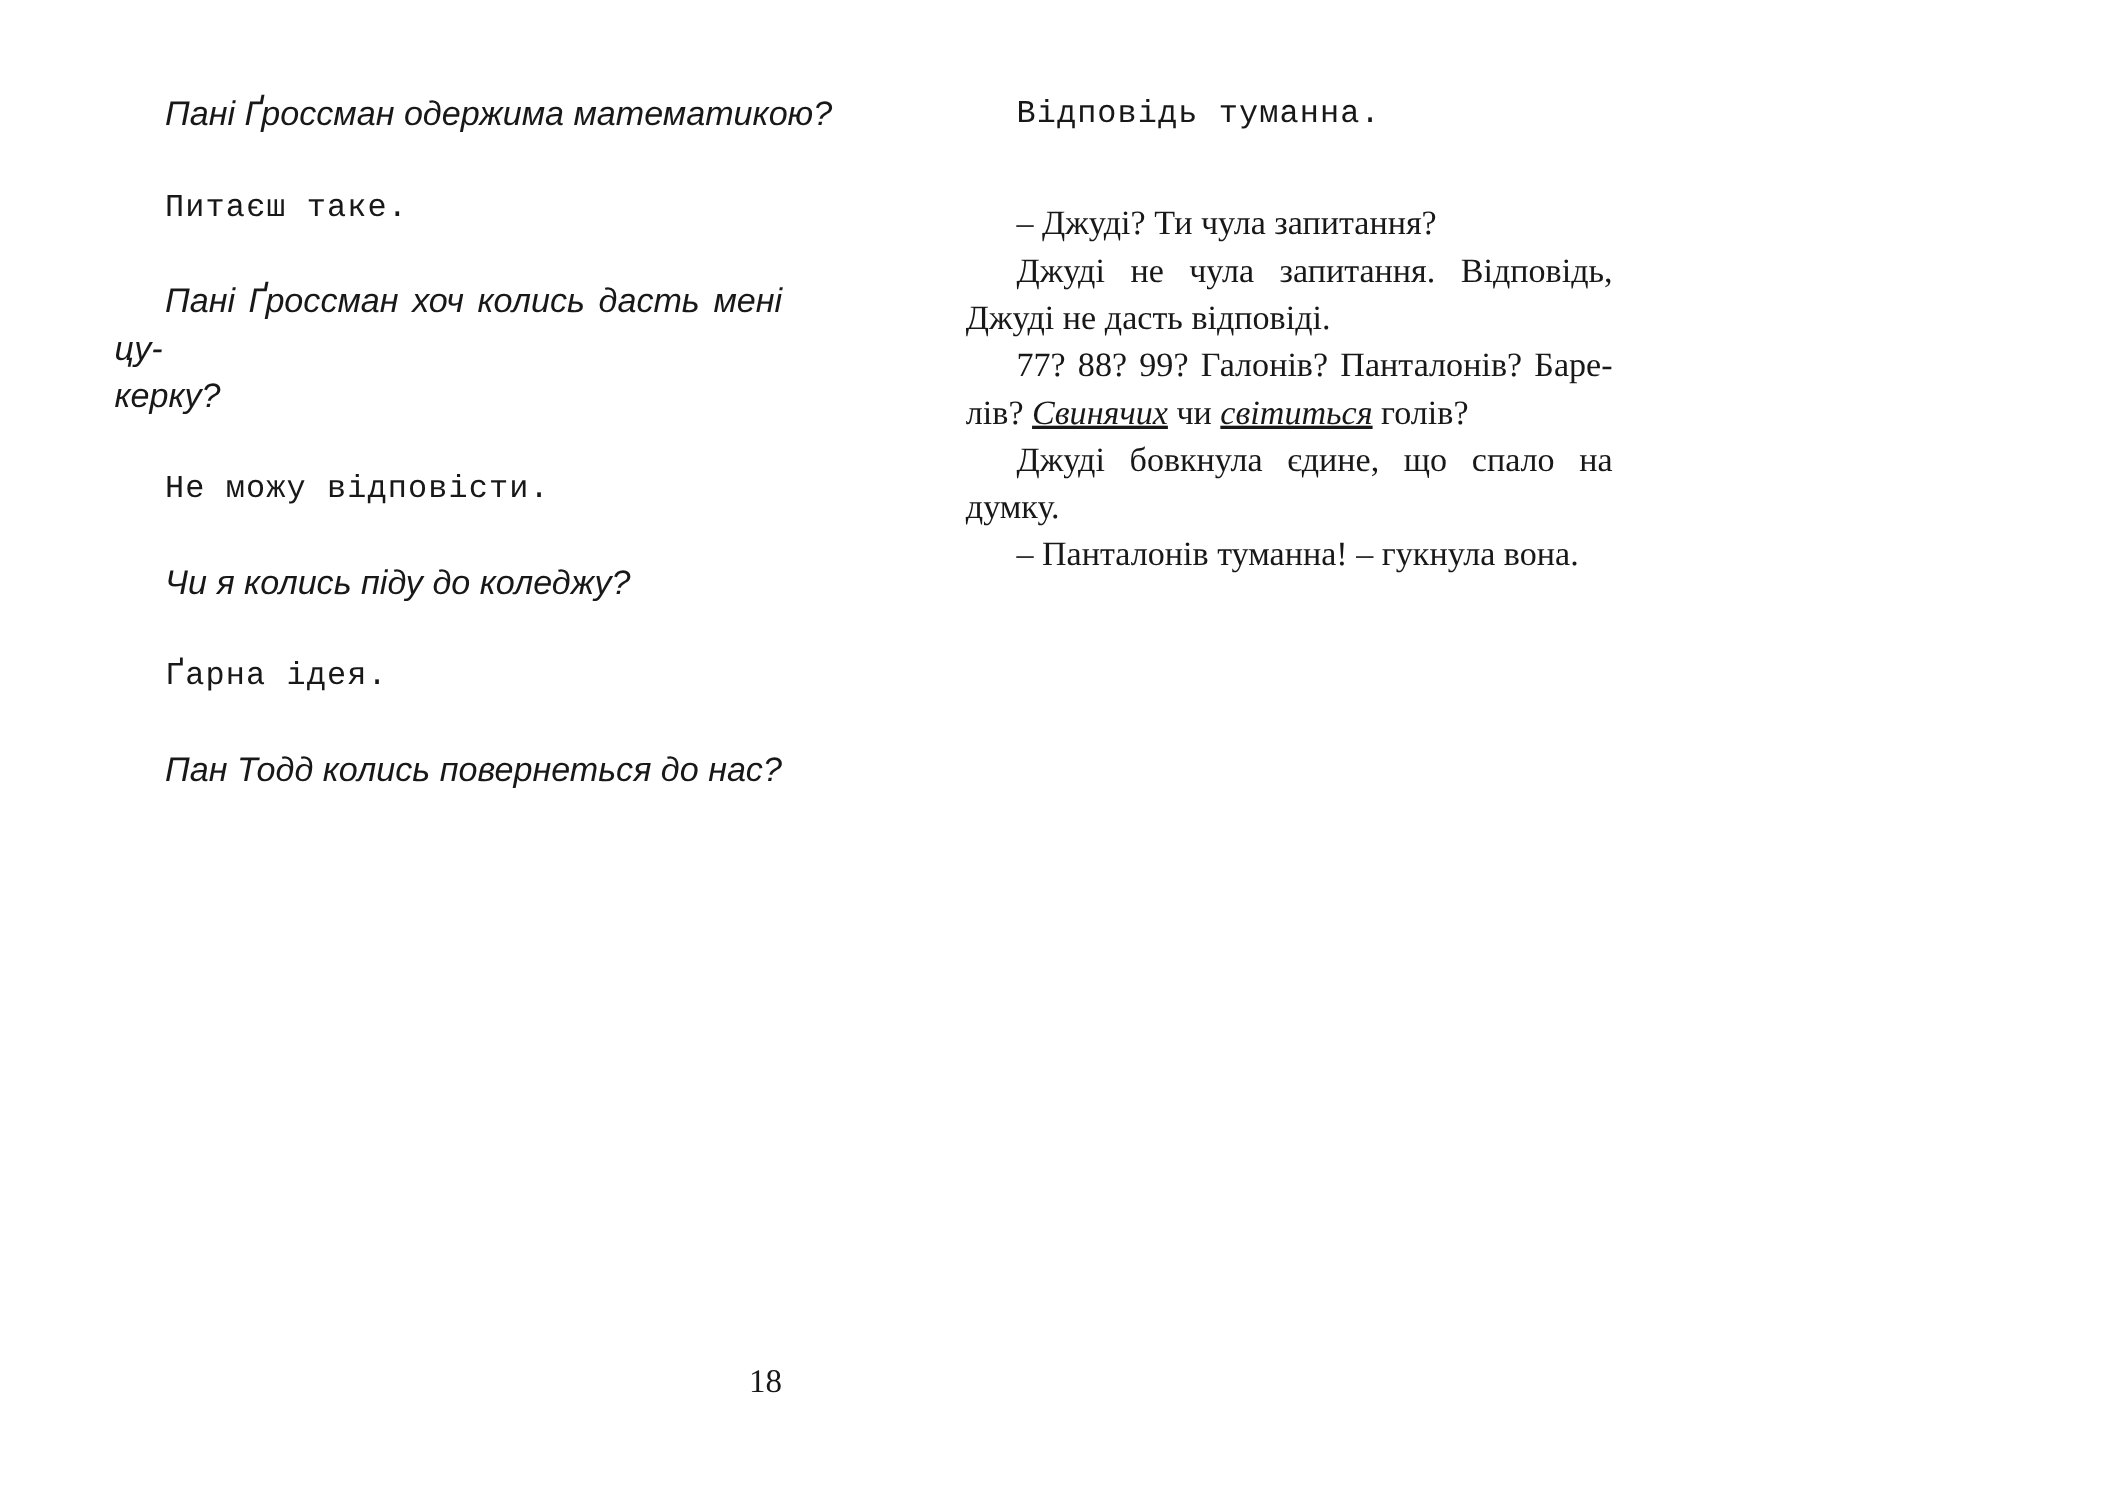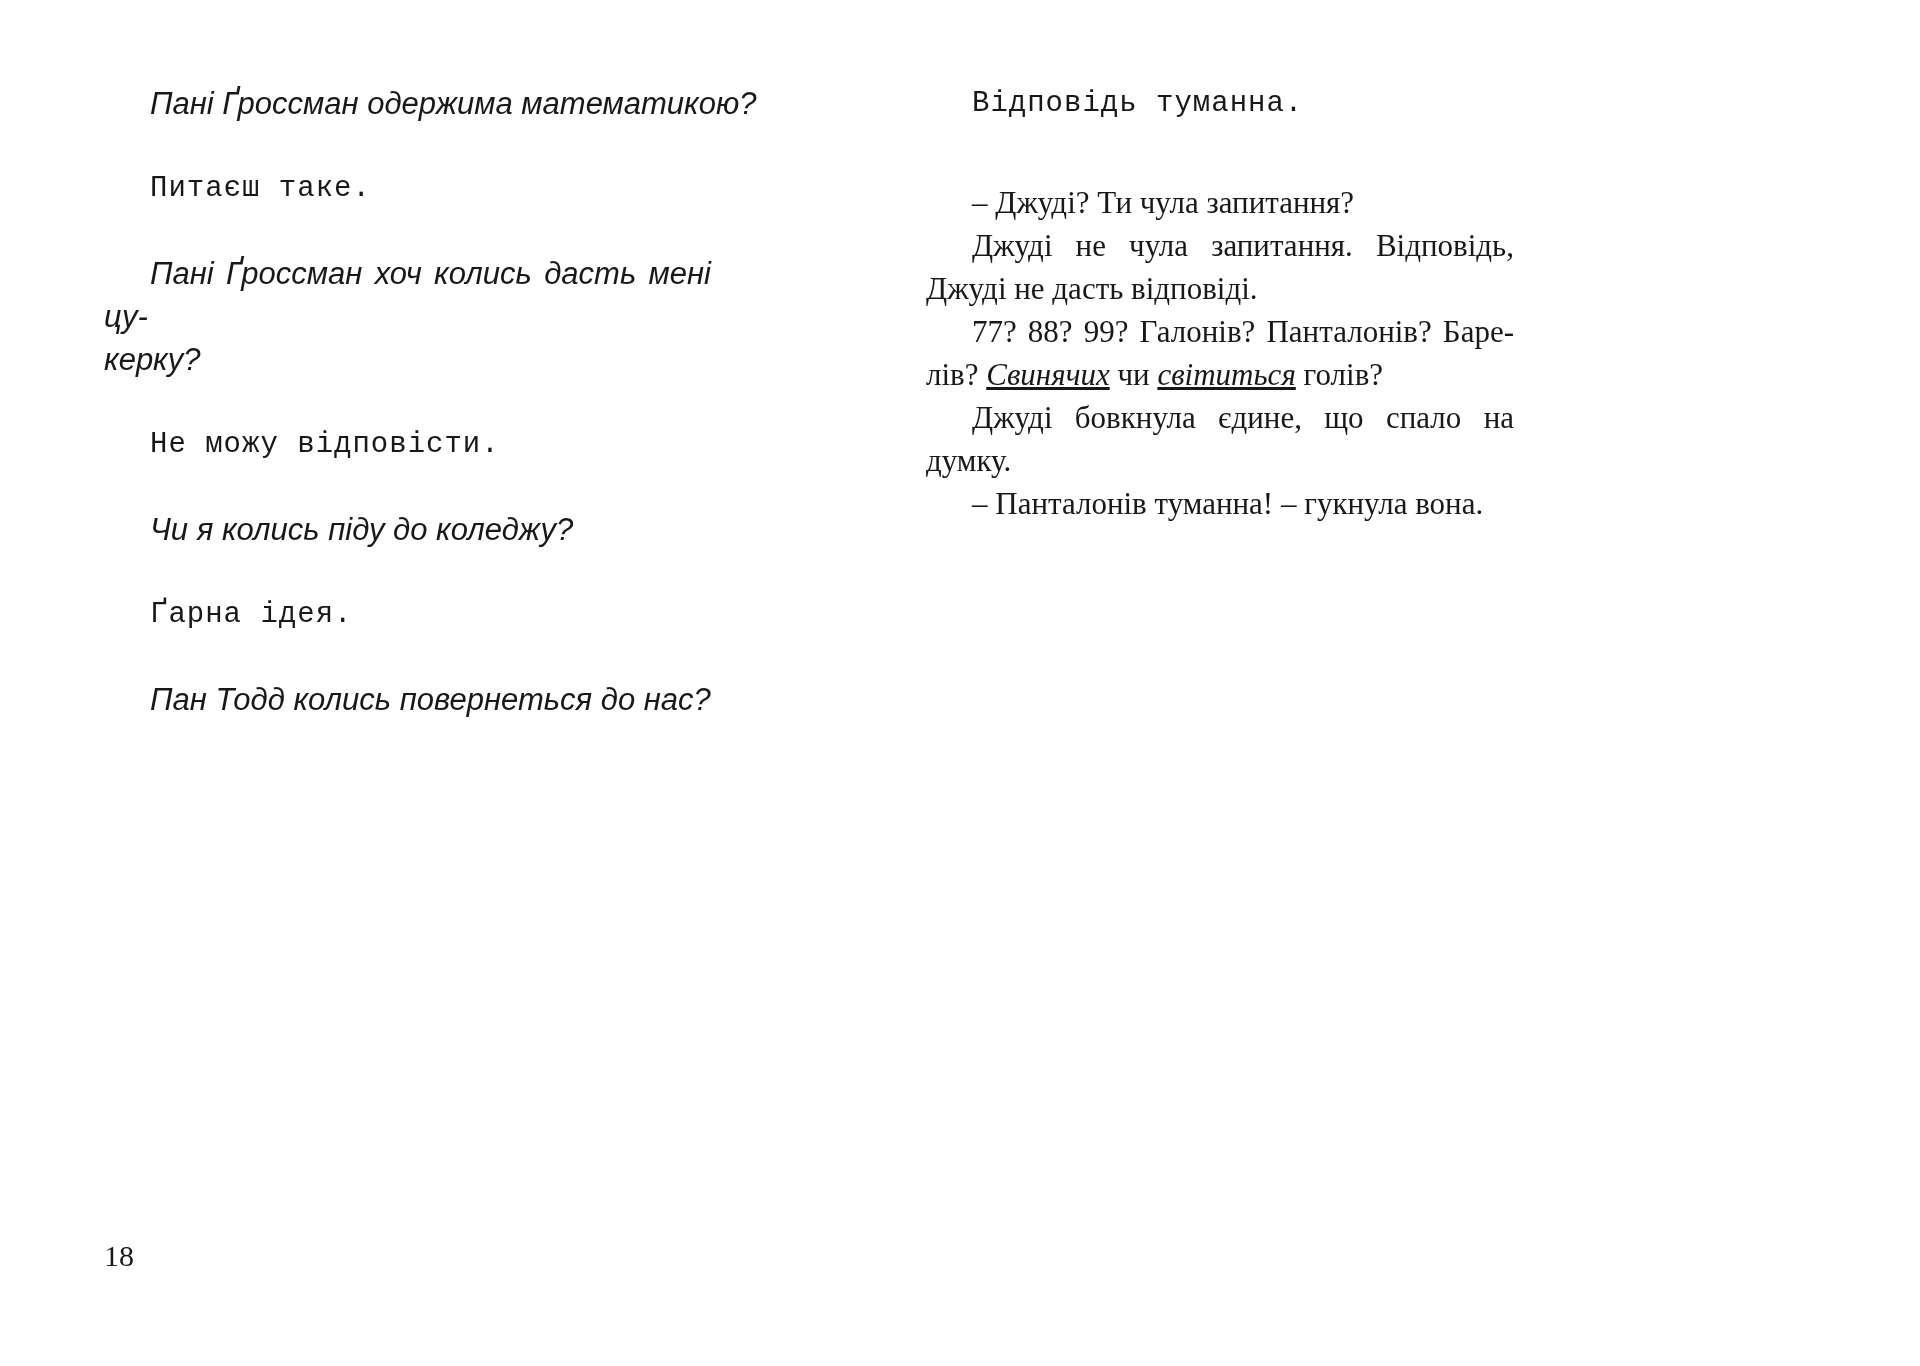--- a/index.html
+++ b/index.html
@@ -10,21 +10,21 @@
     position: relative;
     overflow: hidden;
     font-family: "Liberation Serif", serif;
     color: #181818;
   }
   .page-column {
     position: absolute;
     top: 82px;
   }
   #left-page  { left: 104px; width: 607px; }
-  #right-page { left: 878px; width: 588px; margin-left: 48px; }
+  #right-page { left: 878px; width: 588px; }
 
   .block { margin: 0; }
   .block.gap-large  { margin-bottom: 56px; }
   .block.gap-normal { margin-bottom: 42px; }
   .block.gap-none   { margin-bottom: 0; }
 
   .line {
     font-size: 31px;
     line-height: 43px;
     white-space: nowrap;
@@ -45,21 +45,21 @@
     font-size: 29px;
     letter-spacing: 1px;
   }
   .em { font-style: italic; text-decoration: underline; }
 
   #page-number {
     position: absolute;
     left: 104px;
     top: 1236px;
     width: 607px;
-    text-align: left;
+    text-align: right;
     font-size: 30px;
     line-height: 40px;
     font-family: "Liberation Serif", serif;
   }
 </style>
 </head>
 <body>
 
 <div id="left-page" class="page-column">
     <div class="block question gap-normal">

